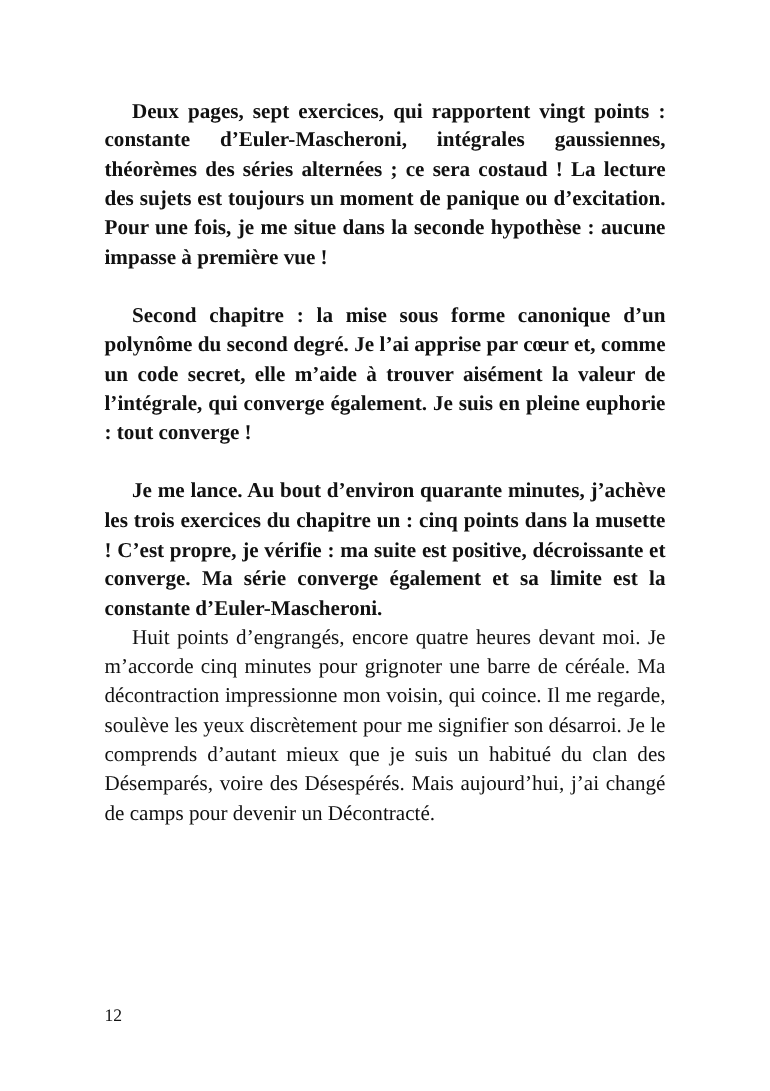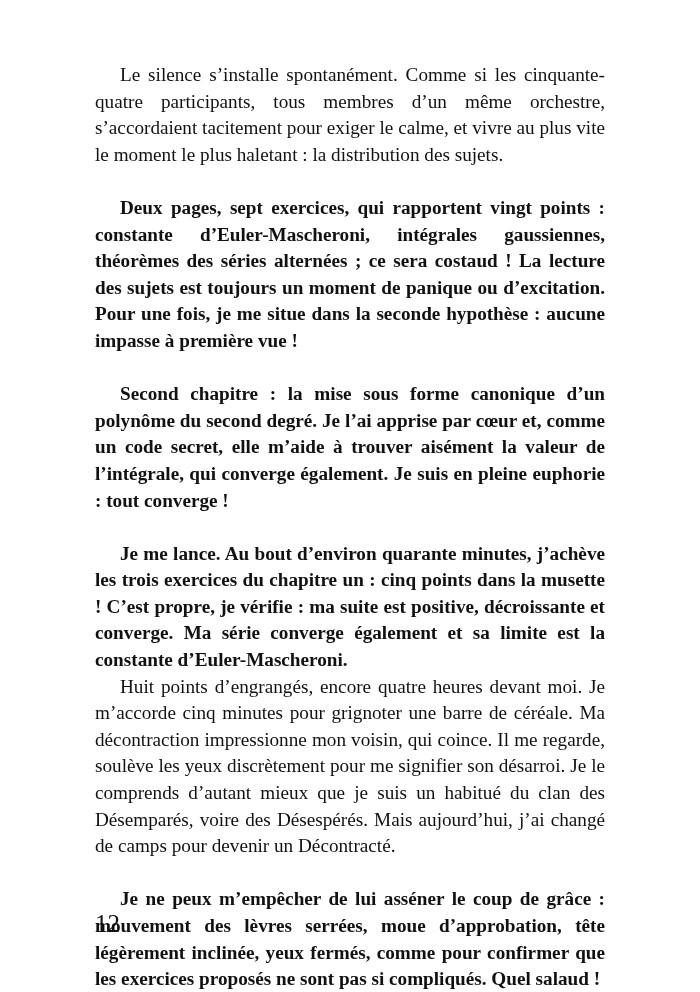--- a/index.html
+++ b/index.html
@@ -30,29 +30,27 @@
       hyphens: none;
     }
     .para.gap {
       margin-top: 26.6px;
       font-weight: bold;
     }
     .page-number {
       position: absolute;
       left: 95px;
       top: 913px;
-      font-size: 25px;
+      font-size: 16px;
       line-height: 22px;
     }
   </style>
 </head>
 <body>
 
 <div class="page">
-  <p class="para">Le silence s’installe spontanément. Comme si les cinquante-quatre participants, tous membres d’un même orchestre, s’accordaient tacitement pour exiger le calme, et vivre au plus vite le moment le plus haletant : la distribution des sujets.</p>
   <p class="para gap">Deux pages, sept exercices, qui rapportent vingt points : constante d’Euler-Mascheroni, intégrales gaussiennes, théorèmes des séries alternées ; ce sera costaud ! La lecture des sujets est toujours un moment de panique ou d’excitation. Pour une fois, je me situe dans la seconde hypothèse : aucune impasse à première vue !</p>
   <p class="para gap">Second chapitre : la mise sous forme canonique d’un polynôme du second degré. Je l’ai apprise par cœur et, comme un code secret, elle m’aide à trouver aisément la valeur de l’intégrale, qui converge également. Je suis en pleine euphorie : tout converge !</p>
   <p class="para gap">Je me lance. Au bout d’environ quarante minutes, j’achève les trois exercices du chapitre un : cinq points dans la musette ! C’est propre, je vérifie : ma suite est positive, décroissante et converge. Ma série converge également et sa limite est la constante d’Euler-Mascheroni.</p>
   <p class="para">Huit points d’engrangés, encore quatre heures devant moi. Je m’accorde cinq minutes pour grignoter une barre de céréale. Ma décontraction impressionne mon voisin, qui coince. Il me regarde, soulève les yeux discrètement pour me signifier son désarroi. Je le comprends d’autant mieux que je suis un habitué du clan des Désemparés, voire des Désespérés. Mais aujourd’hui, j’ai changé de camps pour devenir un Décontracté.</p>
-  <p class="para gap">Je ne peux m’empêcher de lui asséner le coup de grâce : mouvement des lèvres serrées, moue d’approbation, tête légèrement inclinée, yeux fermés, comme pour confirmer que les exercices proposés ne sont pas si compliqués. Quel salaud !</p>
 </div>
 
 <div class="page-number">12</div>
 
 </body></html>

